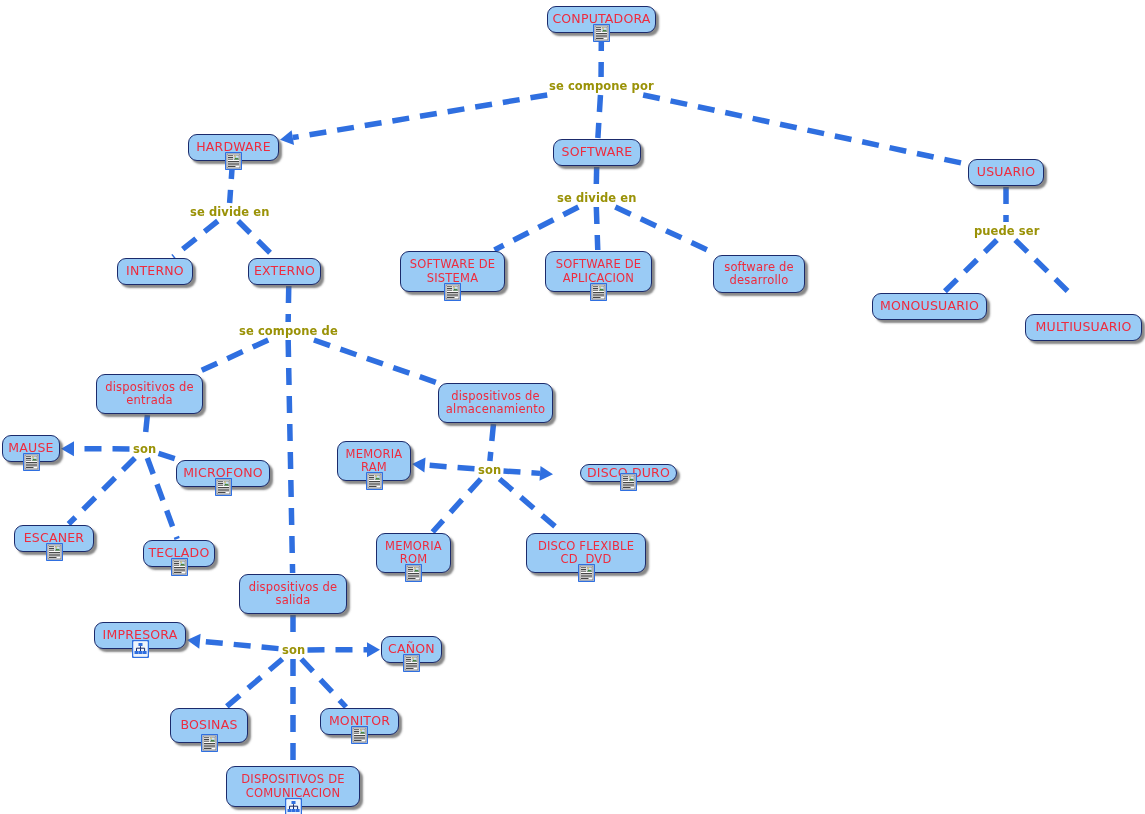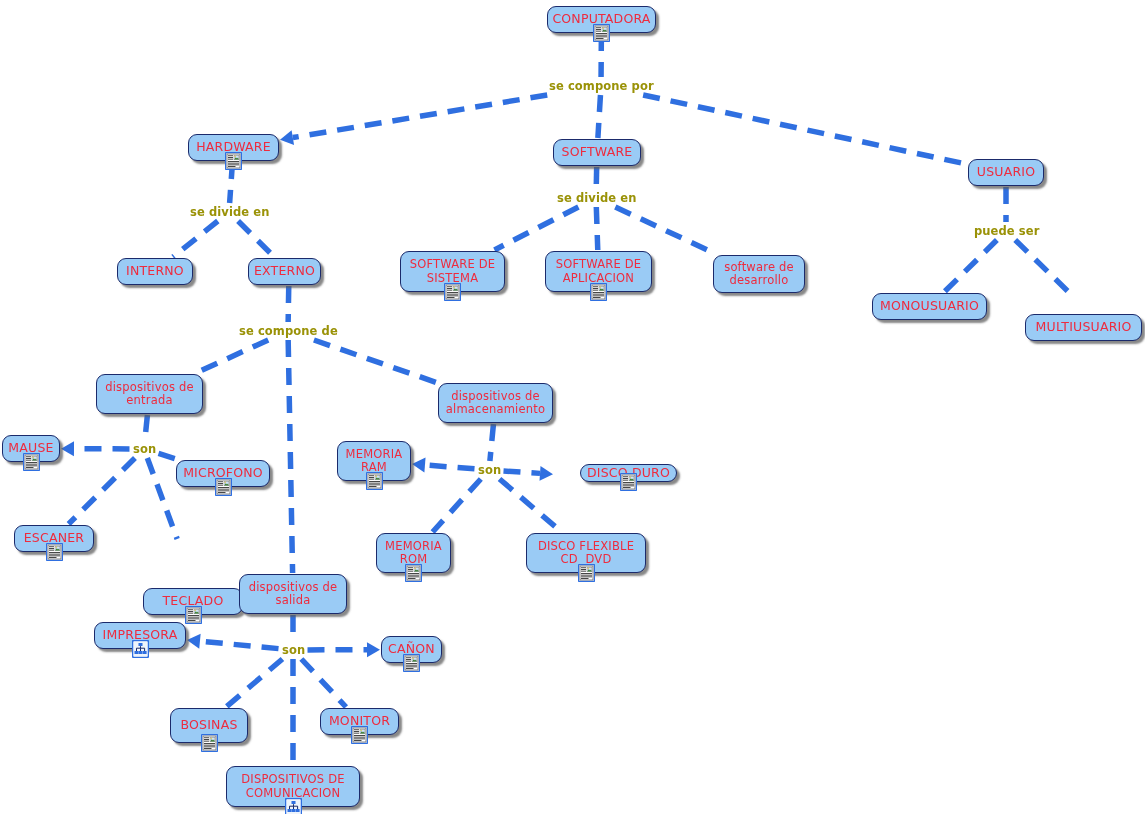--- a/index.html
+++ b/index.html
@@ -297,21 +297,21 @@
           <g fill="#333">
             <rect x="3" y="3.3" width="5" height="0.9"></rect>
             <rect x="3" y="5" width="5" height="0.9"></rect>
             <rect x="3" y="6.7" width="5" height="0.9"></rect>
             <rect x="3" y="9" width="11" height="0.9"></rect>
             <rect x="3" y="10.7" width="11" height="0.9"></rect>
             <rect x="3" y="12.4" width="11" height="0.9"></rect>
             <rect x="3" y="14.1" width="7.5" height="0.9"></rect>
           </g>
         </svg></span></div>
-    <div class="node" style="left: 143px; top: 536px; width: 100px; height: 27px; margin-top: 48px;"><span>TECLADO</span><span class="nodeicon"><svg viewBox="0 0 17 18" width="17" height="18">
+    <div class="node" style="left: 143px; top: 536px; width: 72px; height: 27px;"><span>TECLADO</span><span class="nodeicon"><svg viewBox="0 0 17 18" width="17" height="18">
           <rect x="0.5" y="0.5" width="16" height="17" rx="1" fill="#ffffff" stroke="#2f6fe0" stroke-width="1.4"></rect>
           <rect x="2" y="2" width="13" height="14" fill="#ffffff" stroke="#555" stroke-width="0.7"></rect>
           <rect x="9" y="3.2" width="5" height="4.6" fill="#cfe3f7" stroke="#777" stroke-width="0.5"></rect>
           <path d="M9.3 7.4 L10.8 5.2 L12 6.6 L13 5.6 L13.7 7.4 Z" fill="#3a7d2c"></path>
           <circle cx="10.2" cy="4.3" r="0.7" fill="#e8c53a"></circle>
           <g fill="#333">
             <rect x="3" y="3.3" width="5" height="0.9"></rect>
             <rect x="3" y="5" width="5" height="0.9"></rect>
             <rect x="3" y="6.7" width="5" height="0.9"></rect>
             <rect x="3" y="9" width="11" height="0.9"></rect>

